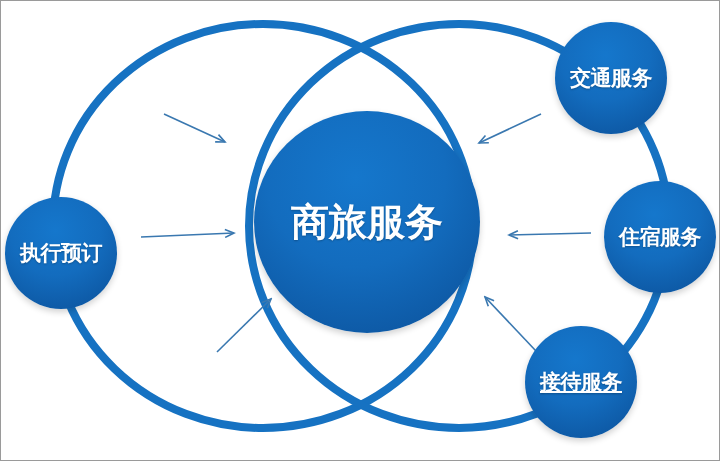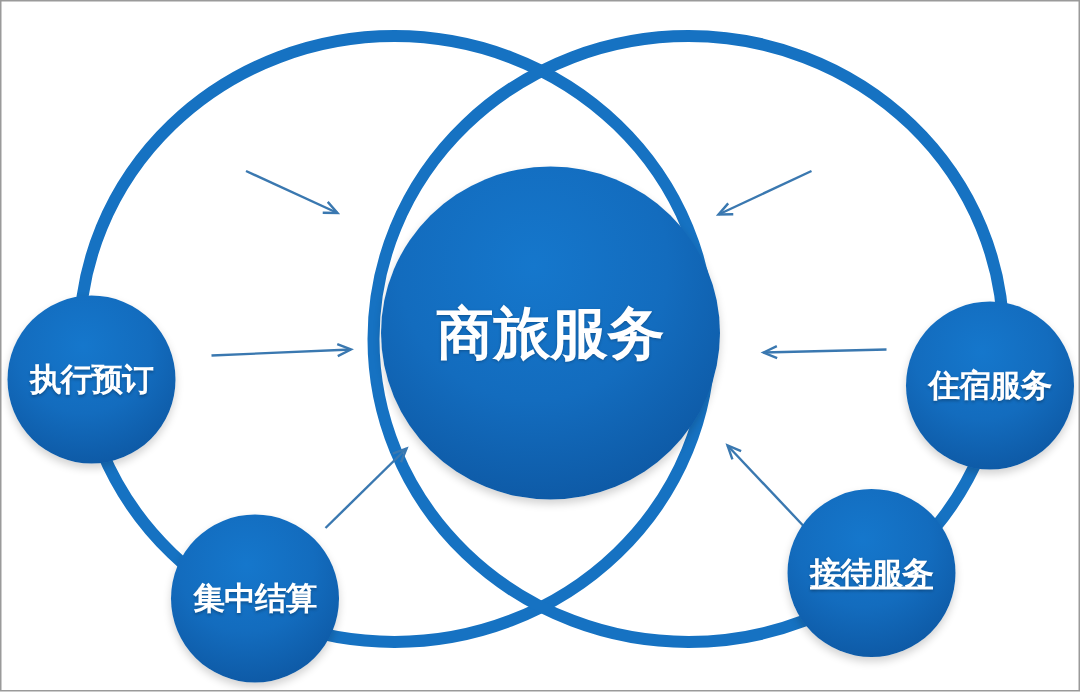--- a/index.html
+++ b/index.html
@@ -46,23 +46,23 @@
     <line x1="535" y1="350" x2="484" y2="296" stroke="#3a78b0" stroke-width="1.6" marker-end="url(#arrowhead)"></line>
   </svg>
 
   <div class="node center" style="left:253px; top:110px;">
     <span>商旅服务</span>
   </div>
 
   <div class="node small" style="left:4px; top:196px;">
     <span>执行预订</span>
   </div>
-  <div class="node small" style="left:113px; top:342px;">
-    <span>集中结算</span>
+
+  <div class="node small" style="left:554px; top:21px;">
+    <span>交通服务</span>
   </div>
-
-  <div class="node small" style="left:603px; top:200px;">
+  <div class="node small" style="left:603px; top:180px;">
     <span>住宿服务</span>
   </div>
   <div class="node small" style="left:524px; top:325px;text-decoration:underline;">
     <span>接待服务</span>
   </div>
 </div>
 
 </body></html>

